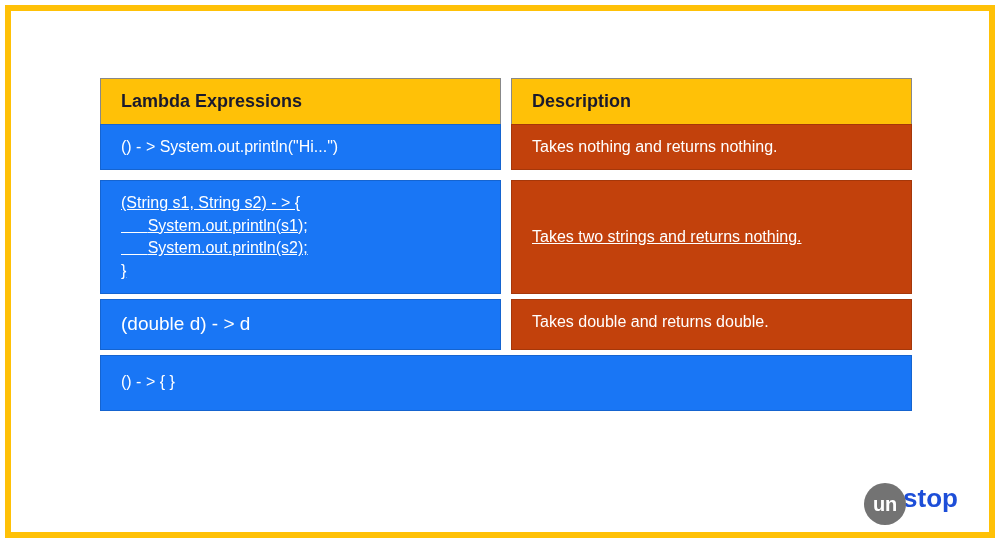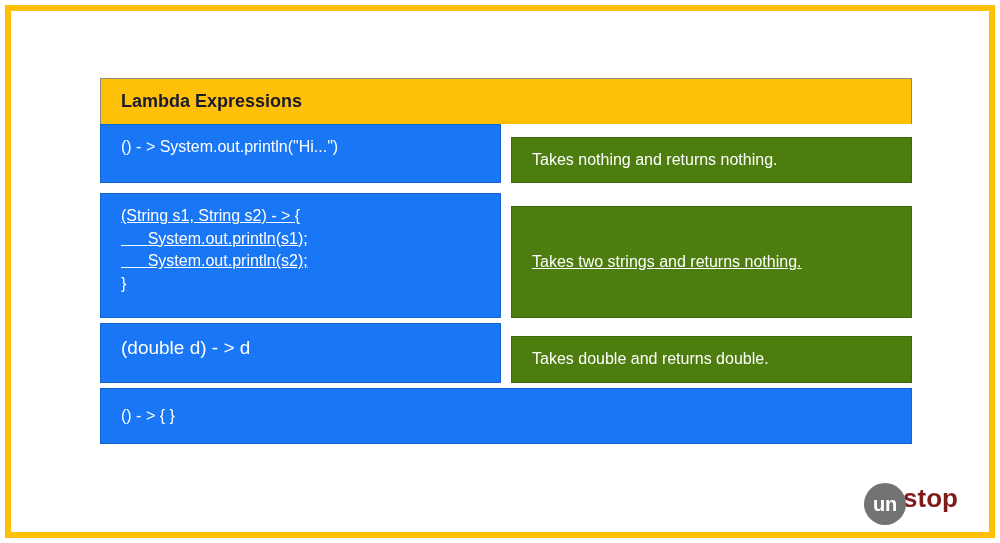--- a/index.html
+++ b/index.html
@@ -37,22 +37,21 @@
       padding: 11px 20px;
       color: #ffffff;
       font-size: 16px;
       line-height: 1.4;
       border: 1px solid rgba(0,0,0,0.15);
     }
     .blue {
       background: #1976F5;
     }
     .green {
-      background: #4d7c0f;
-      margin-top: 13px;
+      background: #c2410c;
     }
     .multiline {
       white-space: pre-wrap;
       font-family: inherit;
     }
     .row-4 .blue {
       font-size: 19px;
     }
     .table-wrap {
       position: absolute;
@@ -102,33 +101,34 @@
       height: 42px;
       display: inline-flex;
       align-items: center;
       justify-content: center;
       font-size: 20px;
       margin-right: -3px;
       position: relative;
       top: 4px;
     }
     .logo-stop {
-      color: #7f1d1d;
+      color: #1d4ed8;
       letter-spacing: 0px;
     }
   </style>
 </head>
 <body>
 
 <div class="outer-border"></div>
 
 <div class="table-wrap">
 
   <div class="table-row header-row">
     <div class="header">Lambda Expressions</div>
+    <div class="header">Description</div>
   </div>
 
   <div class="table-row">
     <div class="cell blue">() - &gt; System.out.println("Hi...")</div>
     <div class="cell green">Takes nothing and returns nothing.</div>
   </div>
 
   <div class="table-row">
   </div>
 

